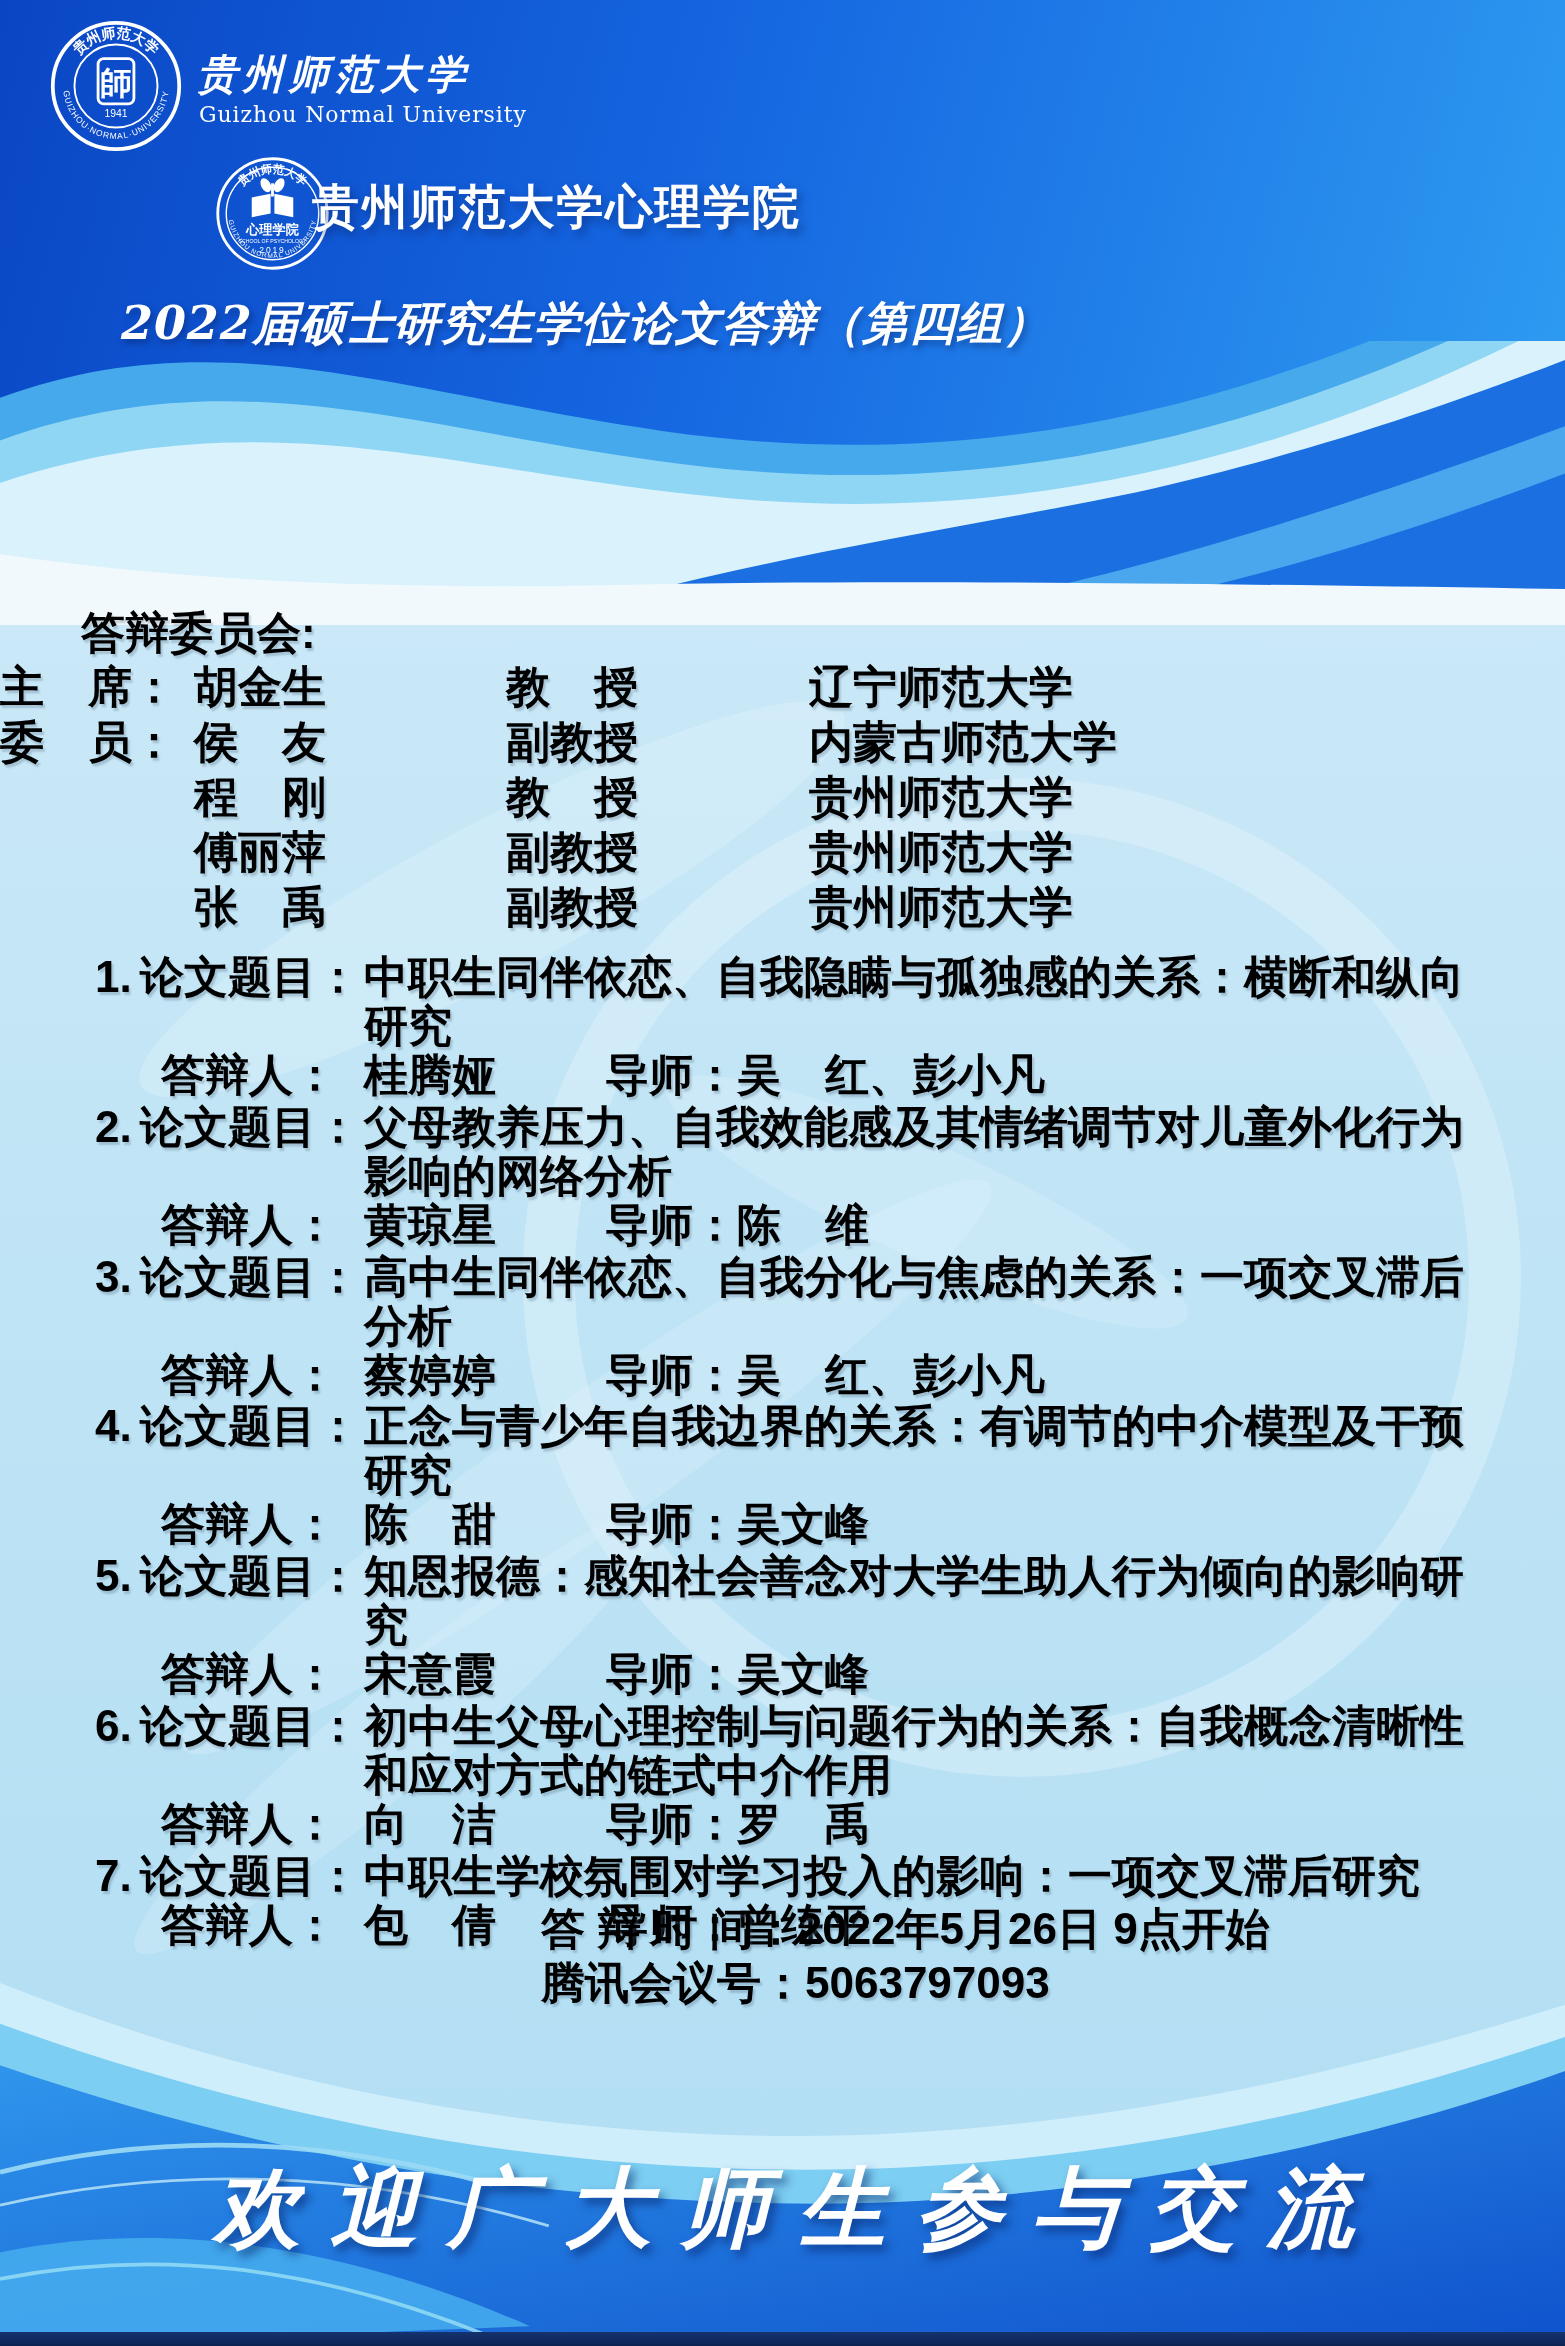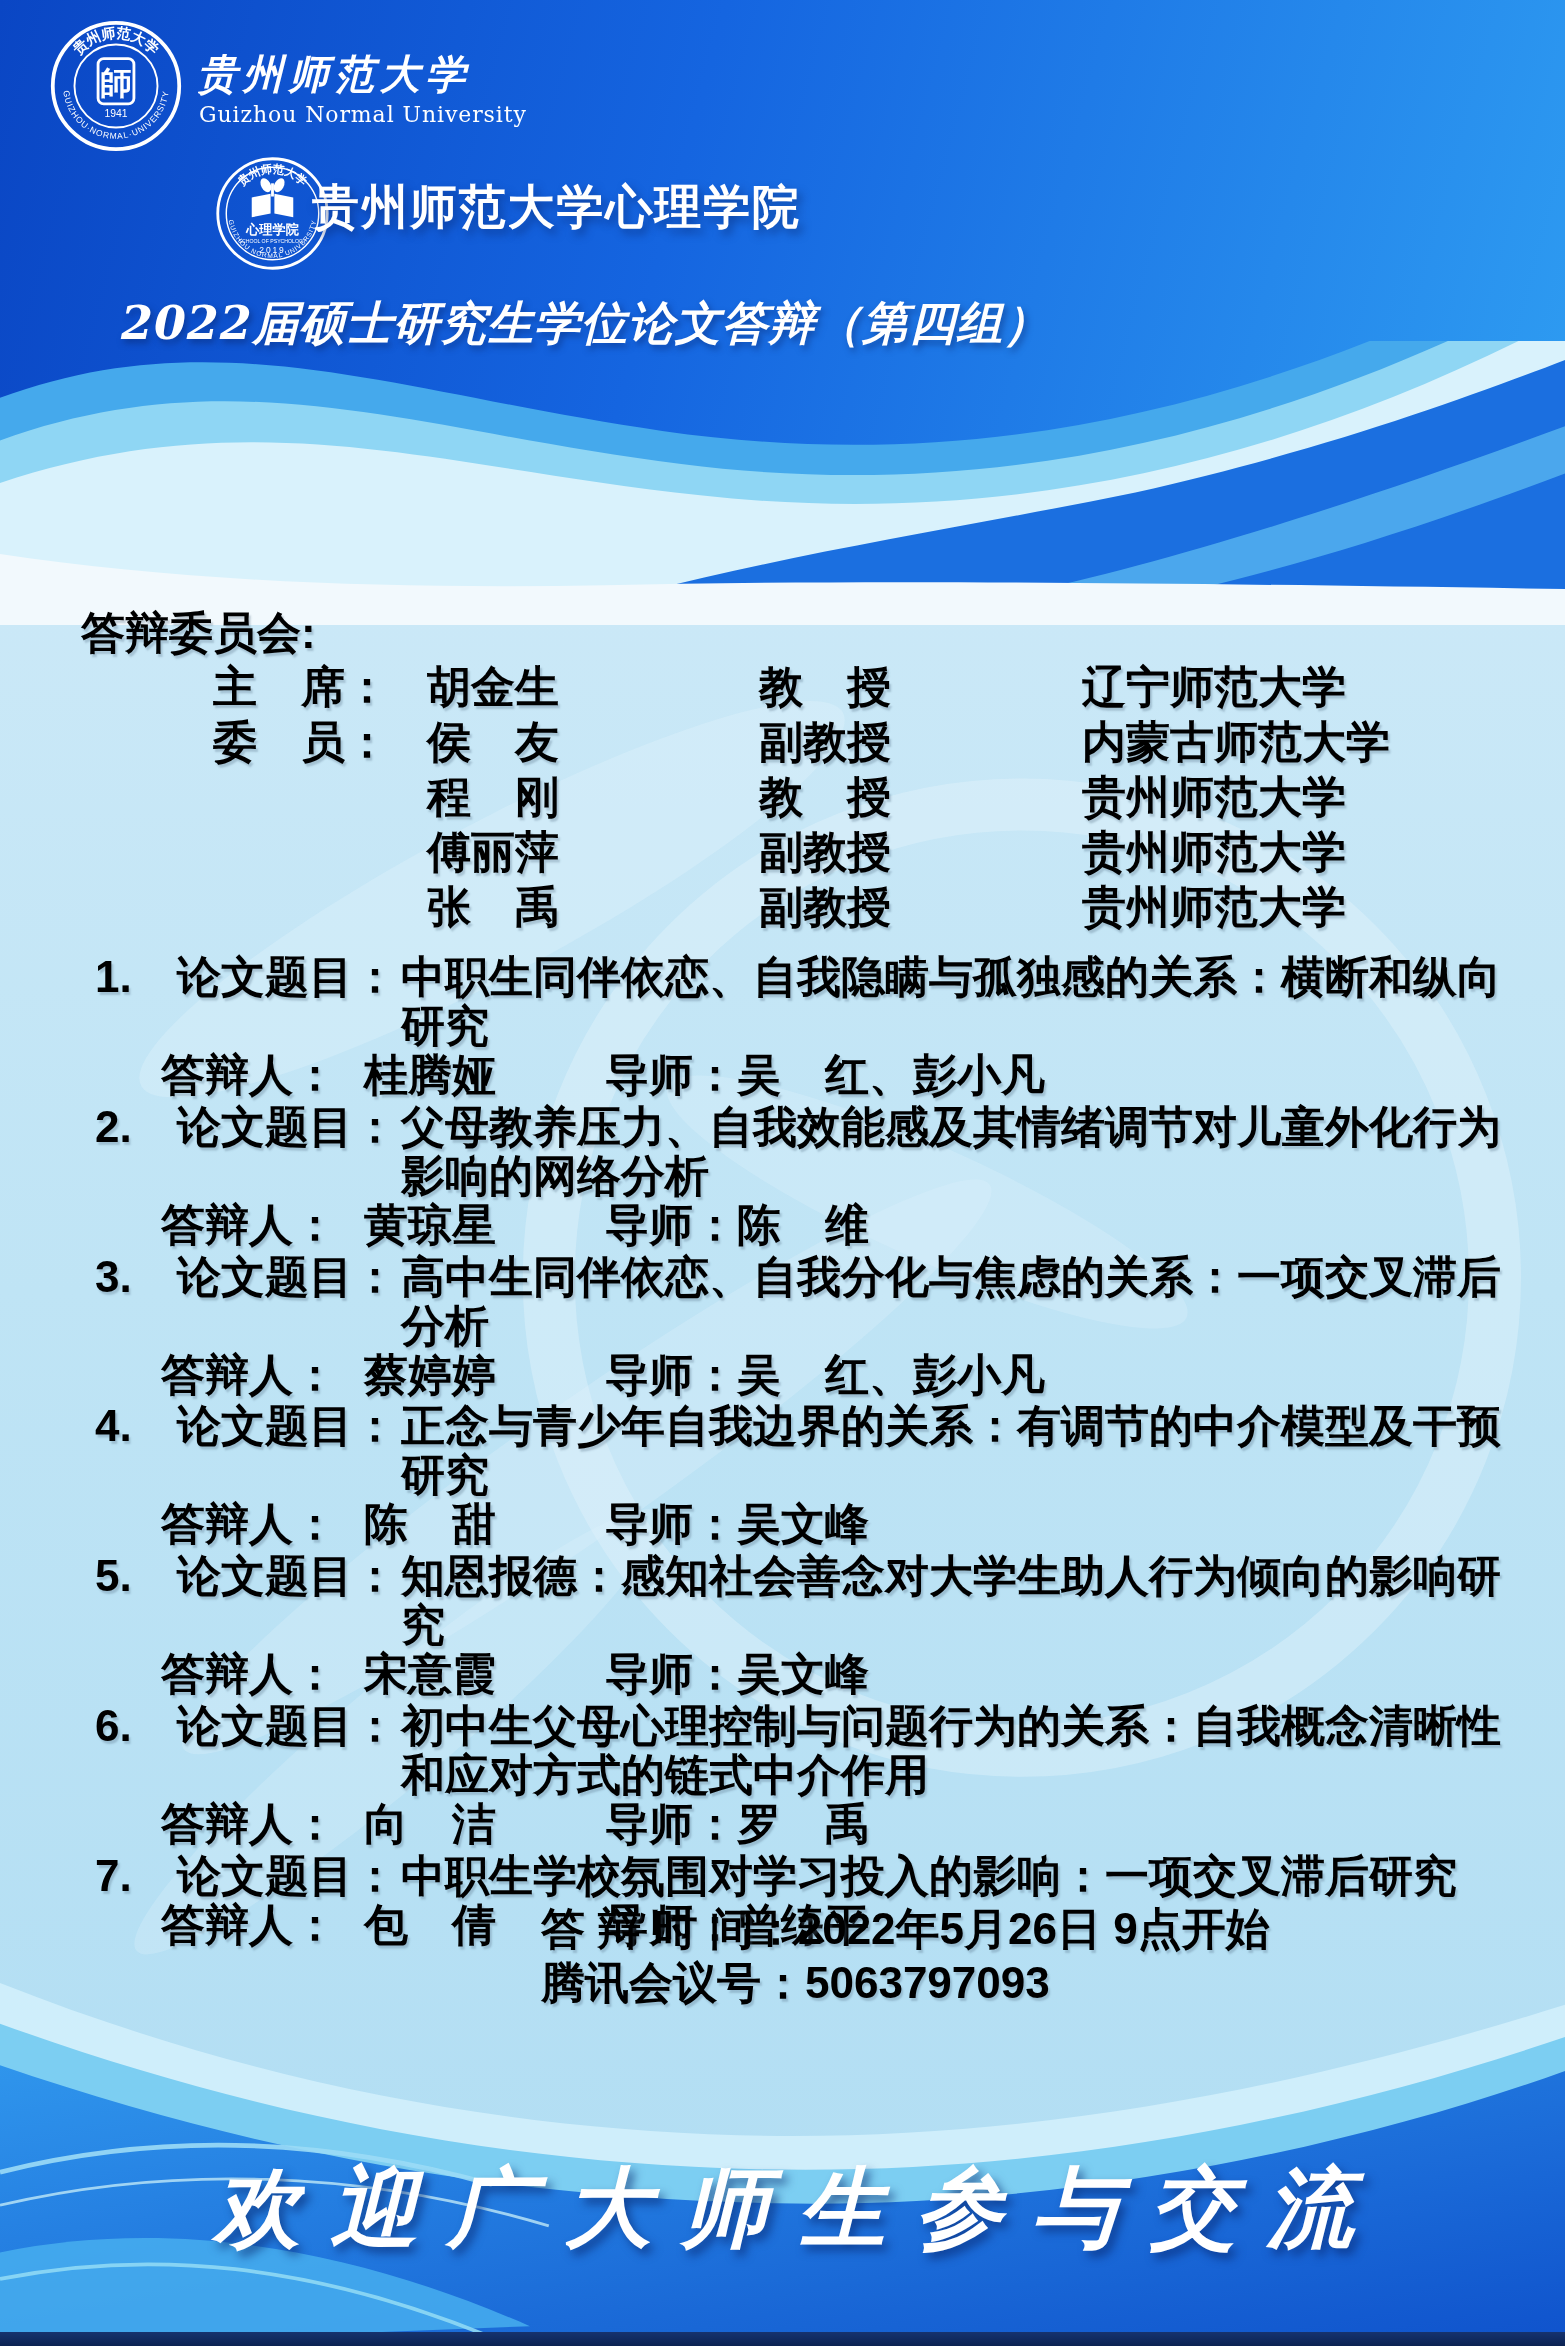--- a/index.html
+++ b/index.html
@@ -15,29 +15,29 @@
   .page-title{position:absolute;left:312px;top:176px;color:#fff;font-size:47px;font-weight:bold;letter-spacing:1.9px;
               text-shadow:3.8px 4.7px 8.5px rgba(8,38,110,.55);}
   .page-subtitle{position:absolute;left:121px;top:293px;color:#fff;font-family:"DejaVu Serif",serif;
                  font-size:46px;font-weight:bold;font-style:italic;letter-spacing:0.9px;
                  text-shadow:2.8px 3.8px 6.6px rgba(8,38,110,.5);}
   .hdr-wave{position:absolute;left:0;top:341px;width:1565px;height:284px;}
   
   .blacktxt{color:#000;font-weight:bold;text-shadow:1.9px 2.8px 1.9px rgba(80,105,130,.30);}
   .committee{position:absolute;left:0;top:606px;width:1565px;}
   .c-heading{padding-left:81px;font-size:44px;line-height:53px;}
-  .c-row{display:flex;padding-left:213px;height:55px;font-size:44px;line-height:55px;gap:20px;}
+  .c-row{display:flex;height:55px;font-size:44px;line-height:55px;}
   .c-role{width:194px;flex:none;}
   .c-name{width:312px;flex:none;}
   .c-rank{width:303px;flex:none;}
   .c-univ{flex:1;}
   .thesis-list{position:absolute;left:0;top:952px;width:1565px;}
   .t-row{display:flex;font-size:44px;line-height:49px;padding-left:95px;}
   .t-no{width:45px;flex:none;}
-  .t-label{width:224px;flex:none;margin-left:37px;}
+  .t-label{width:224px;flex:none;}
   .t-title{width:1101px;word-break:break-all;}
   .d-row{display:flex;font-size:44px;line-height:49px;padding-left:161px;margin-bottom:2.8px;}
   .d-label{width:203px;flex:none;}
   .d-name{width:241px;flex:none;}
   .schedule{position:absolute;left:541px;top:1902px;font-size:44px;line-height:54px;}
   
   .ftr-wave{position:absolute;left:0;top:1931px;width:1565px;height:416px;}
   .welcome{position:absolute;left:16px;top:2150px;width:1565px;text-align:center;color:#fff;
            font-family:"DejaVu Serif",serif;font-style:italic;font-weight:bold;font-size:87px;
            letter-spacing:30px;text-shadow:4.7px 5.7px 9.5px rgba(6,35,105,.6);}

